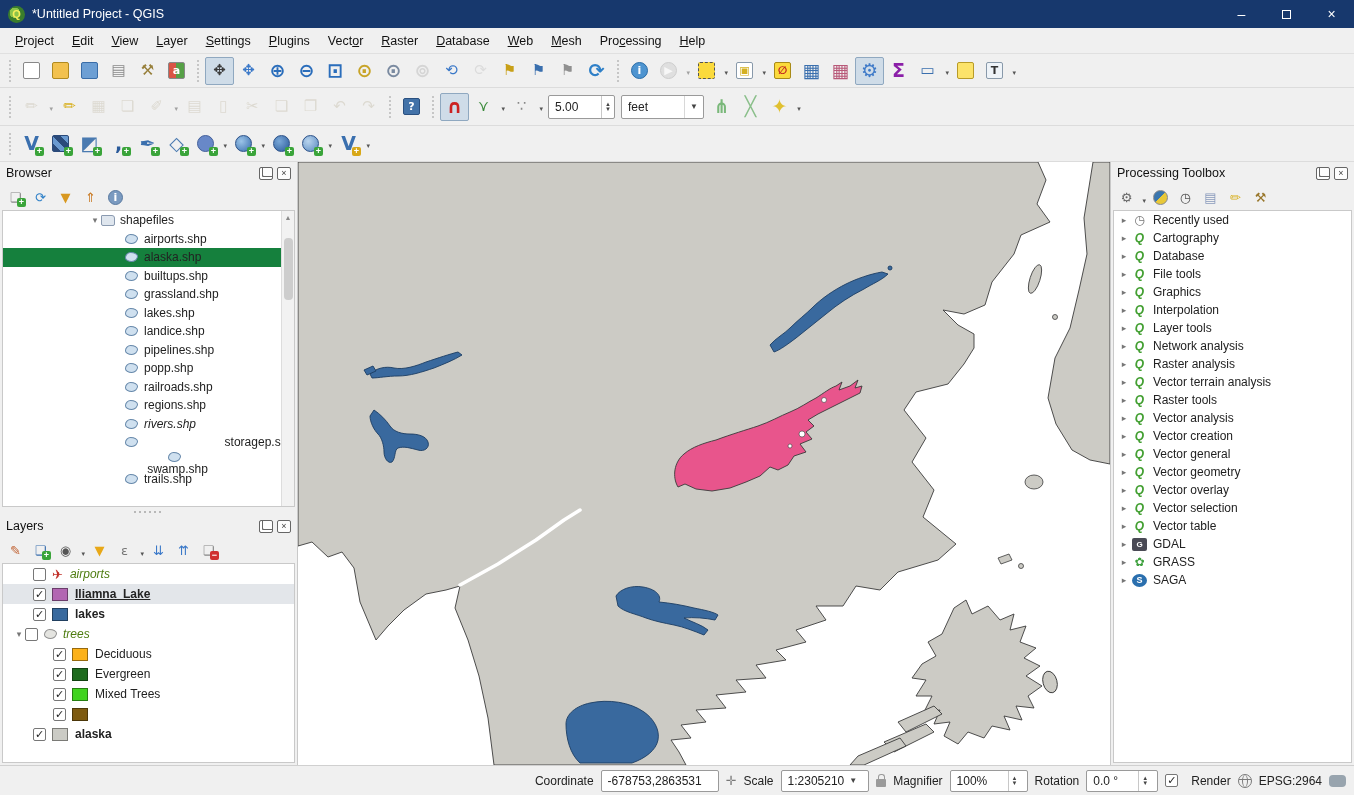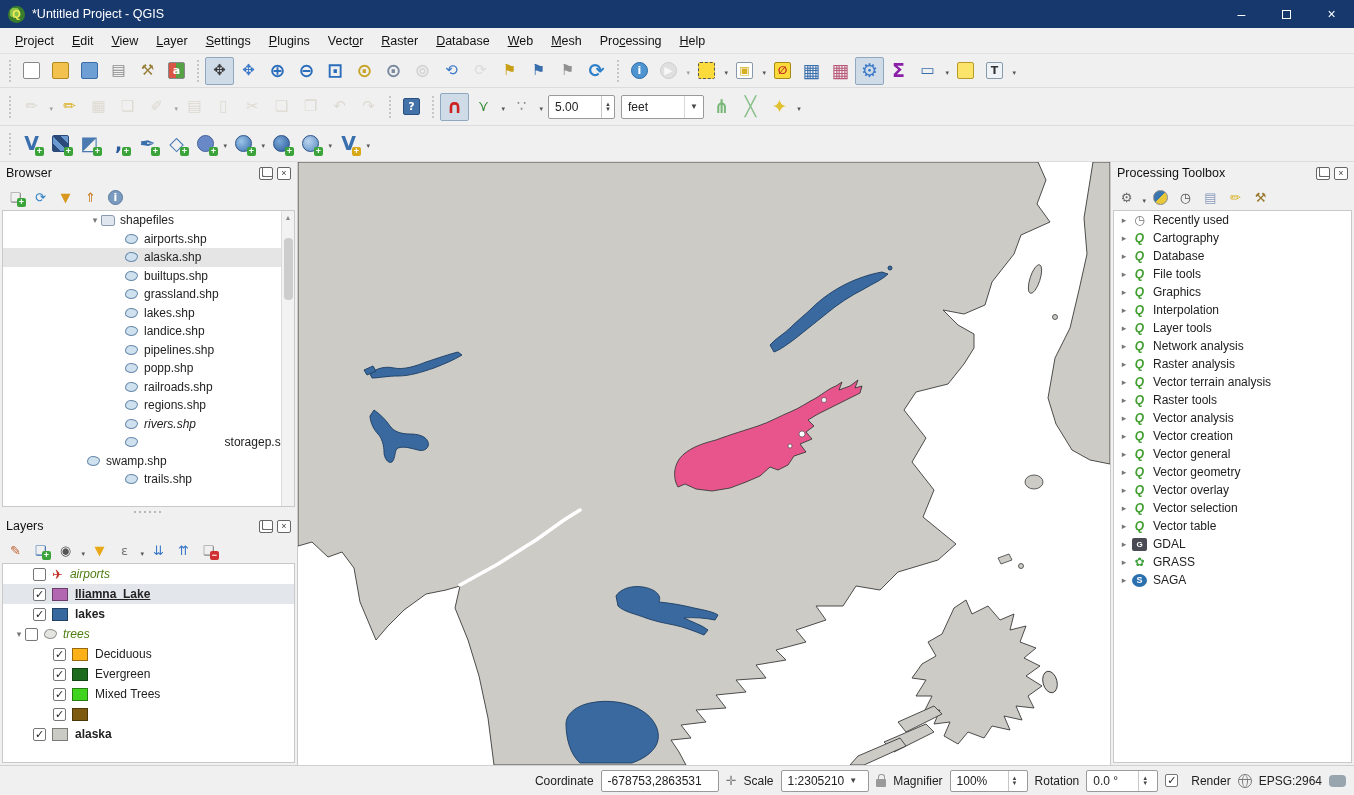--- a/index.html
+++ b/index.html
@@ -56,21 +56,21 @@
   .panel-title { height:22px; display:flex; align-items:center; padding:0 6px; font-size:12.5px; color:#111; flex:0 0 auto; }
   .ptb { margin-left:auto; display:flex; gap:4px; }
   .pbtn { width:14px; height:13px; border:1px solid #666; border-radius:2px; display:flex; align-items:center; justify-content:center; font-size:9px; color:#444; background:#fdfdfd; }
   .pfloat { box-shadow:inset 2px -2px 0 #fff, inset 3px -3px 0 #666; }
   .ptools { display:flex; align-items:center; padding:1px 3px; flex:0 0 auto; }
   .ptools .tbtn { width:25px; height:24px; }
   .ptools .g { font-size:13px; }
   .ptools .sw { width:15px; height:15px; }
   .tree { background:#fff; border:1px solid #c9c9c9; margin:0 2px 2px 2px; flex:1 1 auto; overflow:hidden; position:relative; font-size:12px; }
   .trow { height:18.5px; display:flex; align-items:center; white-space:nowrap; }
-  .trow.sel { background:#e5e5e5; }
+  .trow.sel { background:#15803d; }
   .exp { color:#777; font-size:9px; width:12px; text-align:center; flex:0 0 auto; }
   .folder { width:14px; height:11px; background:#dfe6ee; border:1px solid #8a9ab0; border-radius:1px 3px 2px 2px; margin-right:5px; flex:0 0 auto; }
   .blob { width:13px; height:10px; background:#cfe0ef; border:1px solid #6688aa; border-radius:45% 60% 50% 55% / 60% 45% 60% 45%; margin-right:6px; flex:0 0 auto; }
   .blob.gray { background:#e4e4e0; border-color:#909090; }
   .scrollbar { position:absolute; top:0; right:0; width:13px; bottom:0; background:#f2f2f2; border-left:1px solid #ddd; display:flex; flex-direction:column; align-items:center; }
   .sb-arrow { font-size:7px; color:#888; padding:3px 0; }
   .sb-thumb { width:9px; height:62px; background:#cdcdcd; border-radius:4px; margin-top:14px; }
   .splitter { height:6px; background:#f0f0f0; display:flex; align-items:center; justify-content:center; flex:0 0 auto; }
   .splitter i { width:30px; height:2px; background:repeating-linear-gradient(90deg,#b8b8b8 0 2px,transparent 2px 5px); }
 
@@ -461,21 +461,21 @@
                 <span>regions.shp</span>
               </div>
               <div class="trow" style="padding-left: 122px; font-style: italic;">
                 <span class="blob"></span>
                 <span>rivers.shp</span>
               </div>
               <div class="trow" style="padding-left: 122px; justify-content: space-between;">
                 <span class="blob"></span>
                 <span>storagep.shp</span>
               </div>
-              <div class="trow" style="padding-left: 84px;">
+              <div class="trow" style="padding-left: 58px; flex-direction: column;">
                 <span class="blob"></span>
                 <span>swamp.shp</span>
               </div>
               <div class="trow" style="padding-left: 122px;">
                 <span class="blob"></span>
                 <span>trails.shp</span>
               </div>
             </div>
           <div class="scrollbar">
             <span class="sb-arrow">▲</span>

